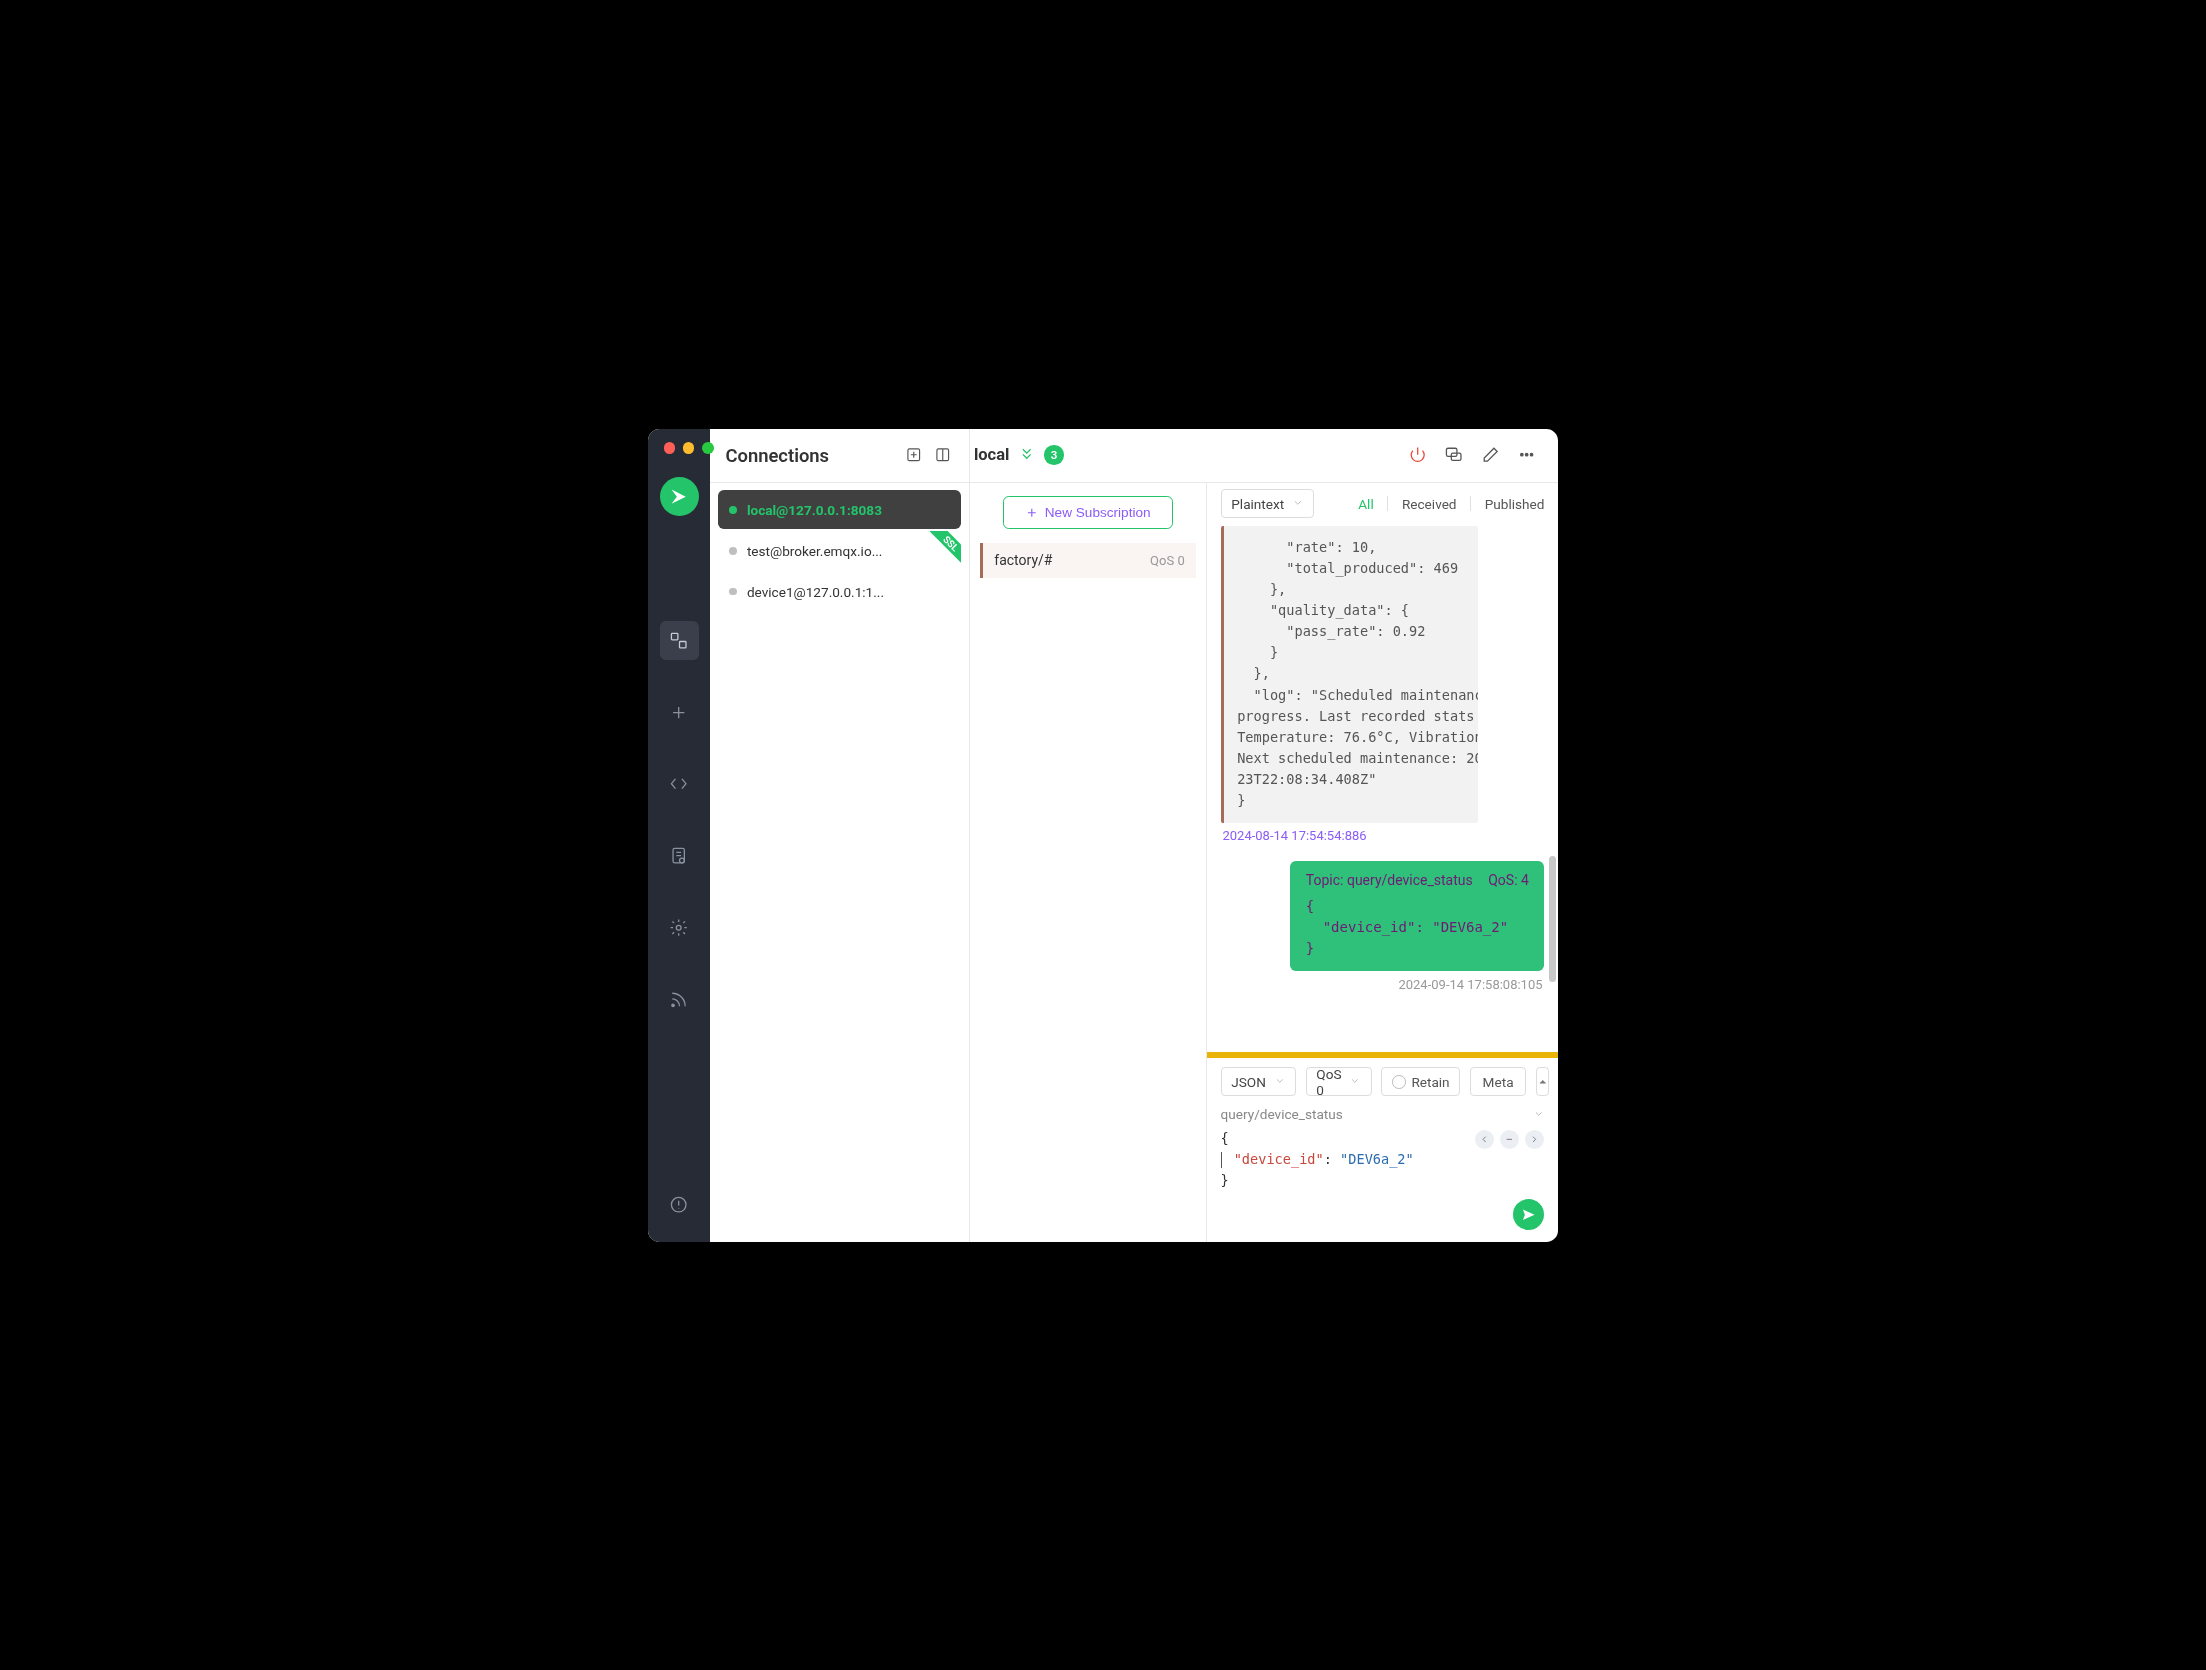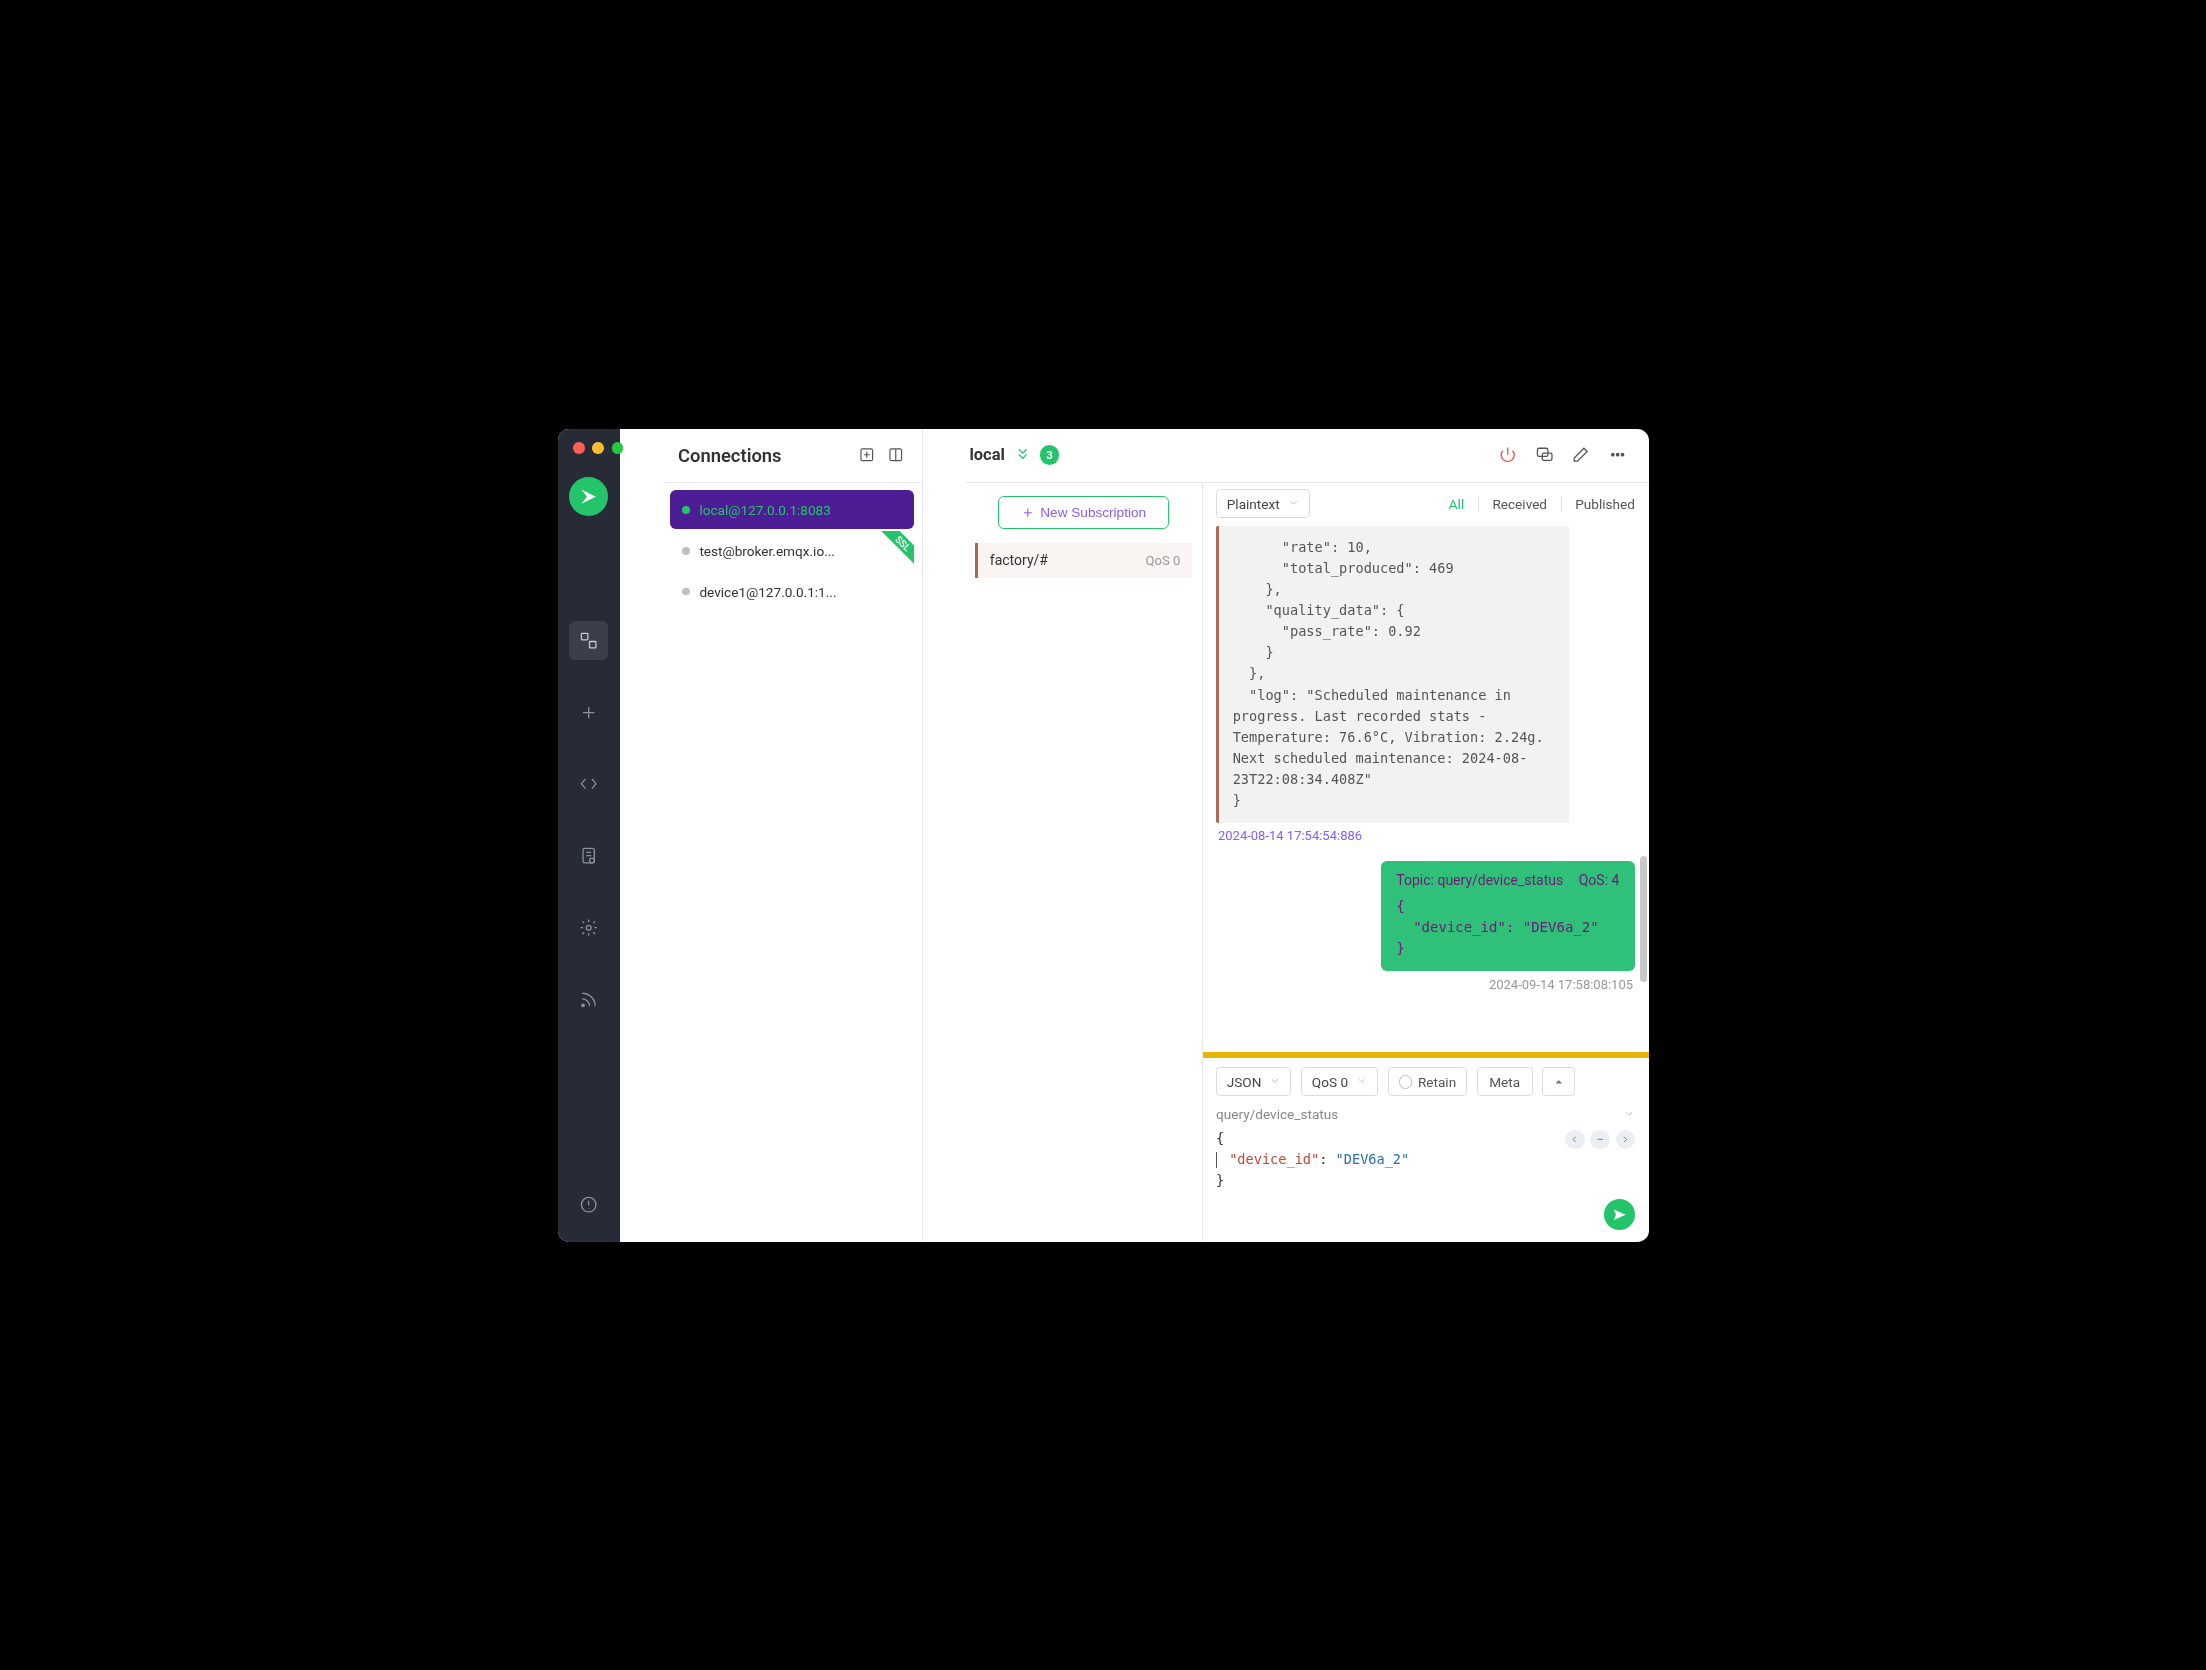--- a/index.html
+++ b/index.html
@@ -7,29 +7,28 @@
   body {
     background: #000;
     font-family: -apple-system, BlinkMacSystemFont, "Segoe UI", Roboto, sans-serif;
     font-size: 13.6px;
     color: #333;
     display: flex;
     align-items: center;
     justify-content: center;
   }
   .window {
-    width: 1091px;
+    width: 910px;
     height: 813px;
     background: #fff;
     border-radius: 11.6px;
     overflow: hidden;
     display: flex;
     position: relative;
     box-shadow: 0 19.4px 58px rgba(0,0,0,0.5);
-    gap: 43px;
   }
   .traffic-lights {
     position: absolute;
     top: 13.6px;
     left: 15.5px;
     display: flex;
     gap: 7.8px;
     z-index: 50;
   }
   .tl { width: 11.6px; height: 11.6px; border-radius: 50%; }
@@ -91,21 +90,21 @@
   .conn-item {
     position: relative;
     height: 39px;
     display: flex; align-items: center;
     padding: 0 11.6px;
     border-radius: 5.8px;
     font-size: 13.6px;
     cursor: pointer;
     overflow: hidden;
   }
-  .conn-item.active { background: #4c1d95; color: #23c46a; }
+  .conn-item.active { background: #404040; color: #23c46a; font-weight: bold; }
   .conn-item .dot {
     width: 7.8px; height: 7.8px; border-radius: 50%;
     background: #bfbfbf; margin-right: 9.7px; flex-shrink: 0;
   }
   .conn-item.active .dot { background: #23c46a; }
   .conn-item .label { white-space: nowrap; overflow: hidden; text-overflow: ellipsis; }
   .ssl-ribbon {
     position: absolute; top: 5.8px; right: -17.5px;
     background: #23c46a; color: #fff;
     font-size: 9.7px; font-weight: 600;

